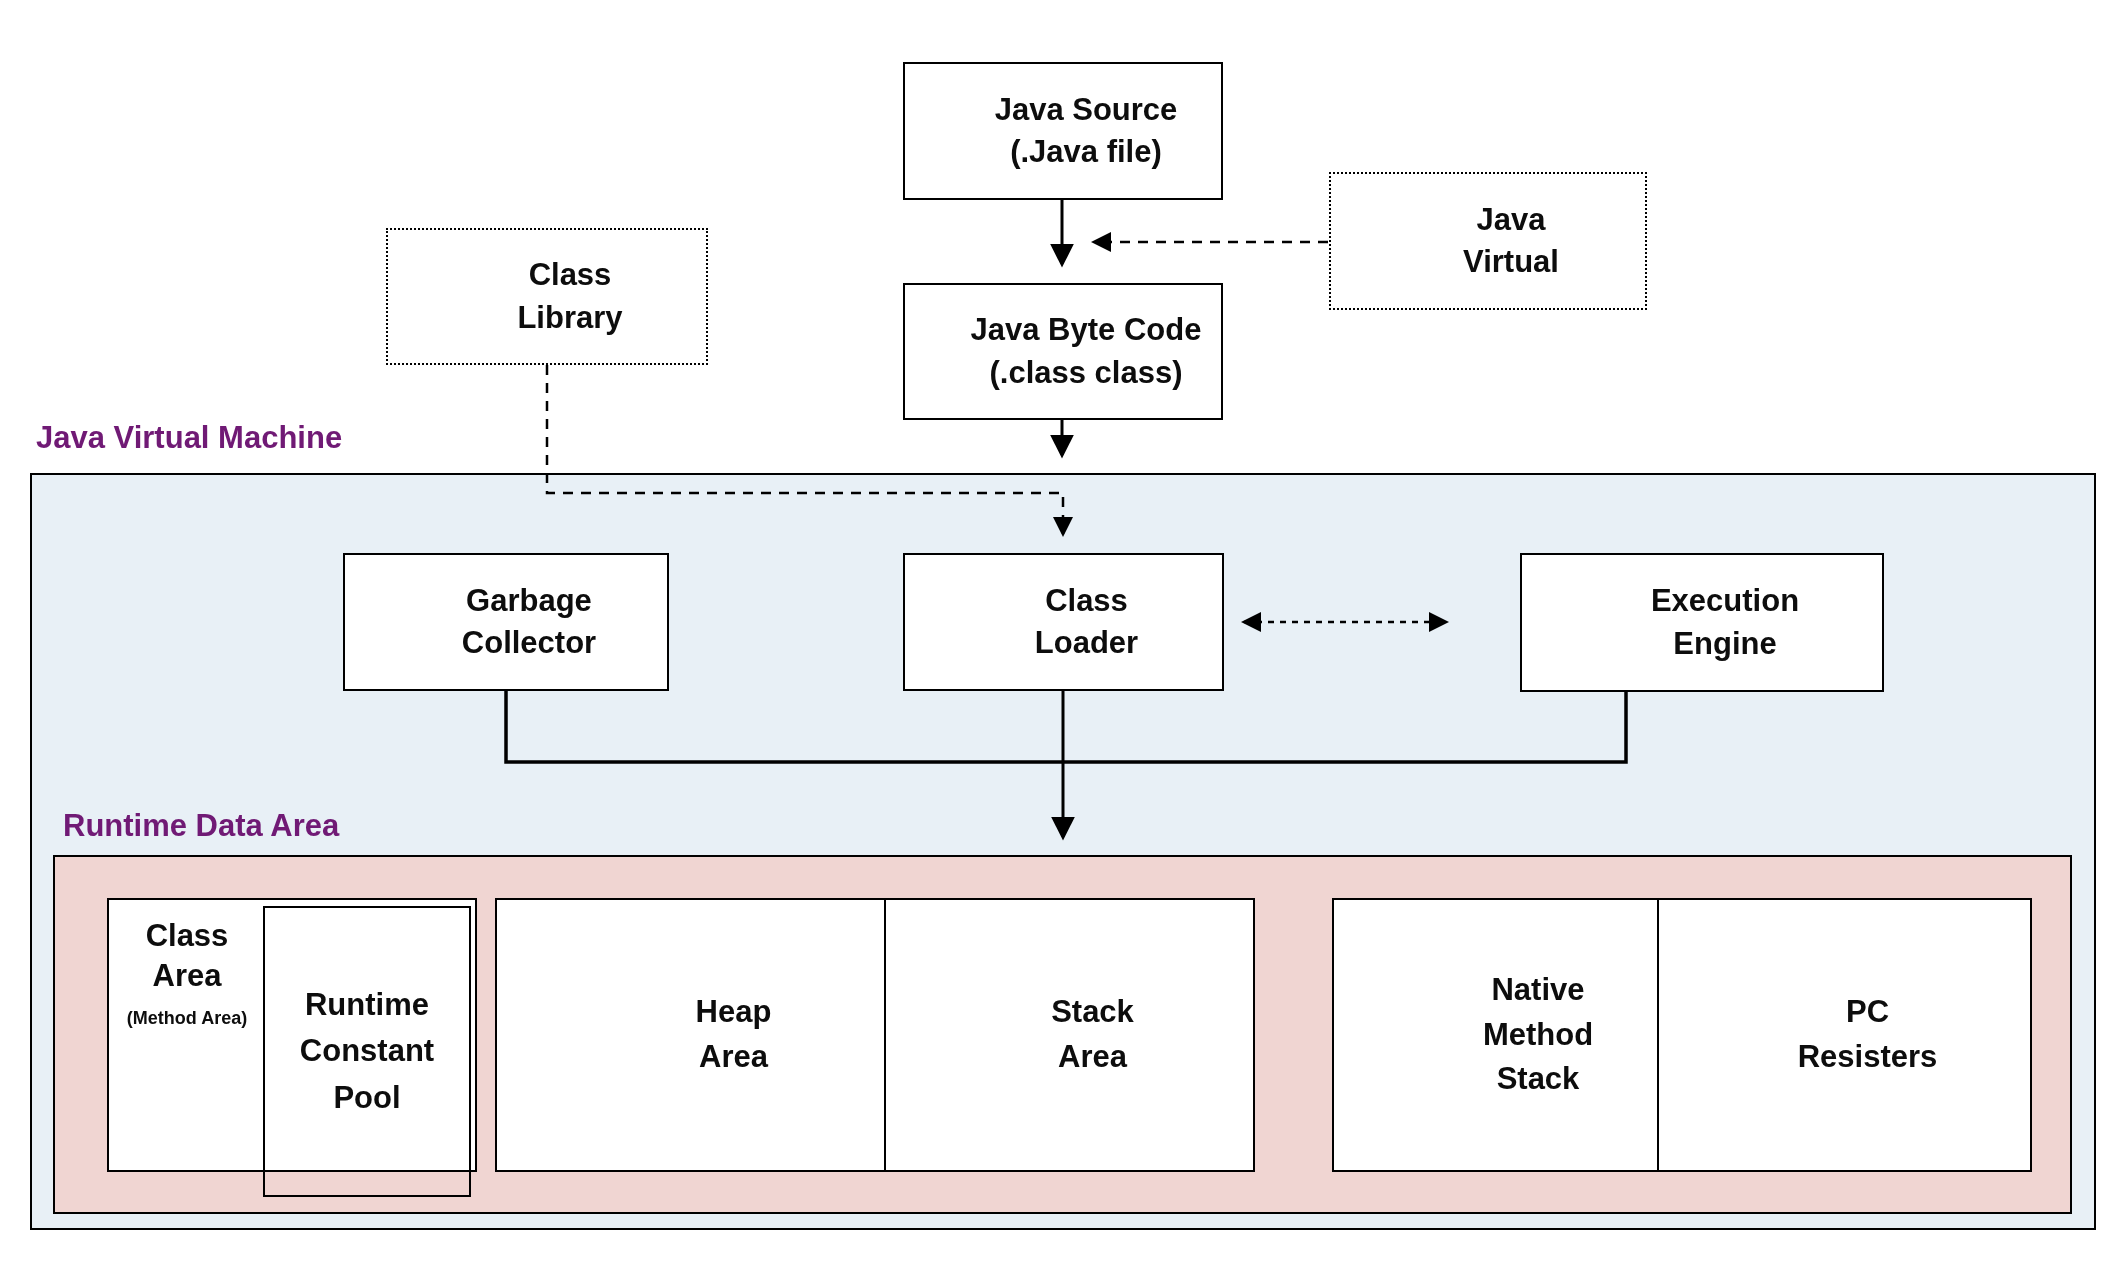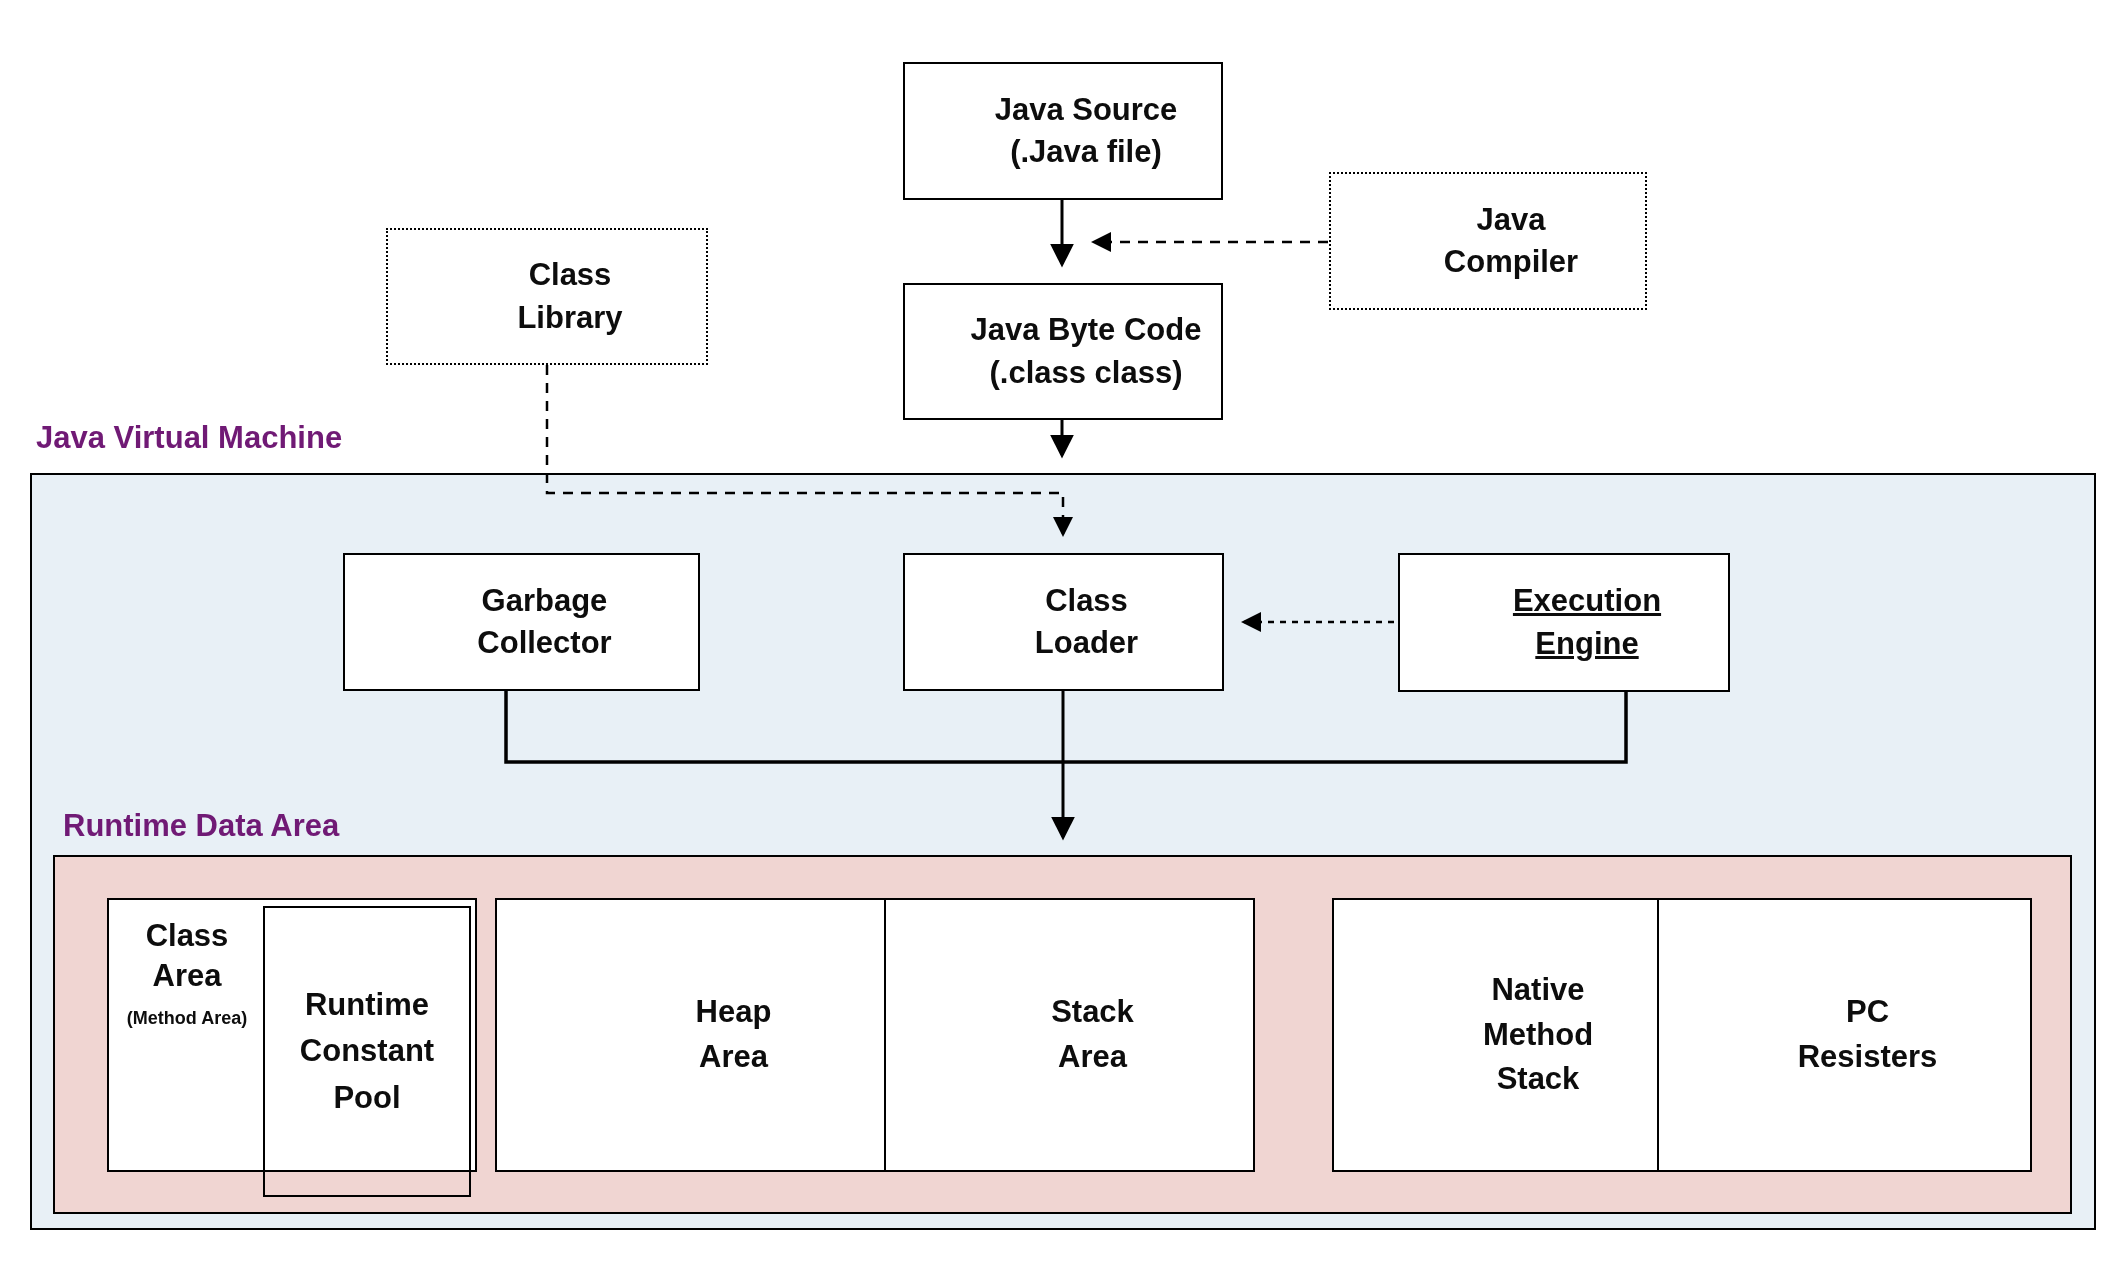--- a/index.html
+++ b/index.html
@@ -52,23 +52,23 @@
     z-index: 4;
     padding-left: 46px;
   }
   .node.dotted { border: 2px dotted #000; }
   
   #java-source    { left: 903px;  top: 62px;  width: 320px; height: 138px; }
   #java-byte-code { left: 903px;  top: 283px; width: 320px; height: 137px; }
   #java-compiler  { left: 1329px; top: 172px; width: 318px; height: 138px; }
   #class-library  { left: 386px;  top: 228px; width: 322px; height: 137px; }
   
-  #garbage-collector { left: 343px;  top: 553px; width: 357px; height: 138px; }
+  #garbage-collector { left: 343px;  top: 553px; width: 326px; height: 138px; }
   #class-loader      { left: 903px;  top: 553px; width: 321px; height: 138px; }
-  #execution-engine  { left: 1398px; top: 553px; width: 332px; height: 139px; text-decoration: underline; }
+  #execution-engine  { left: 1520px; top: 553px; width: 364px; height: 139px; }
   
   .mem-node { top: 898px; height: 274px; line-height: 1.45; }
   #class-area          { left: 107px;  top: 898px; width: 370px; height: 274px; display: block; }
   #heap-area           { left: 495px;  width: 431px; }
   #stack-area          { left: 884px;  width: 371px; }
   #native-method-stack { left: 1332px; width: 366px; }
   #pc-registers        { left: 1657px; width: 375px; }
   
   .class-area-text {
     position: absolute;
@@ -134,21 +134,21 @@
     <path d="M1244,622 H1446" stroke="#000" stroke-width="2.5" fill="none" stroke-dasharray="6 6" marker-start="url(#arrow)" marker-end="url(#arrow)"></path>
 
     <path d="M506,691 V762 H1626 V692" stroke="#000" stroke-width="3.5" fill="none"></path>
 
     <path d="M1063,691 V837" stroke="#000" stroke-width="3" fill="none" marker-end="url(#arrow)"></path>
   </svg>
 
   <div class="node" id="java-source">Java Source
 (.Java file)</div>
   <div class="node dotted" id="java-compiler">Java
-Compiler</div>
+Virtual</div>
   <div class="node" id="java-byte-code">Java Byte Code
 (.class class)</div>
   <div class="node dotted" id="class-library">Class
 Library</div>
 
   <div class="node" id="garbage-collector">Garbage
 Collector</div>
   <div class="node" id="class-loader">Class
 Loader</div>
   <div class="node" id="execution-engine">Execution

